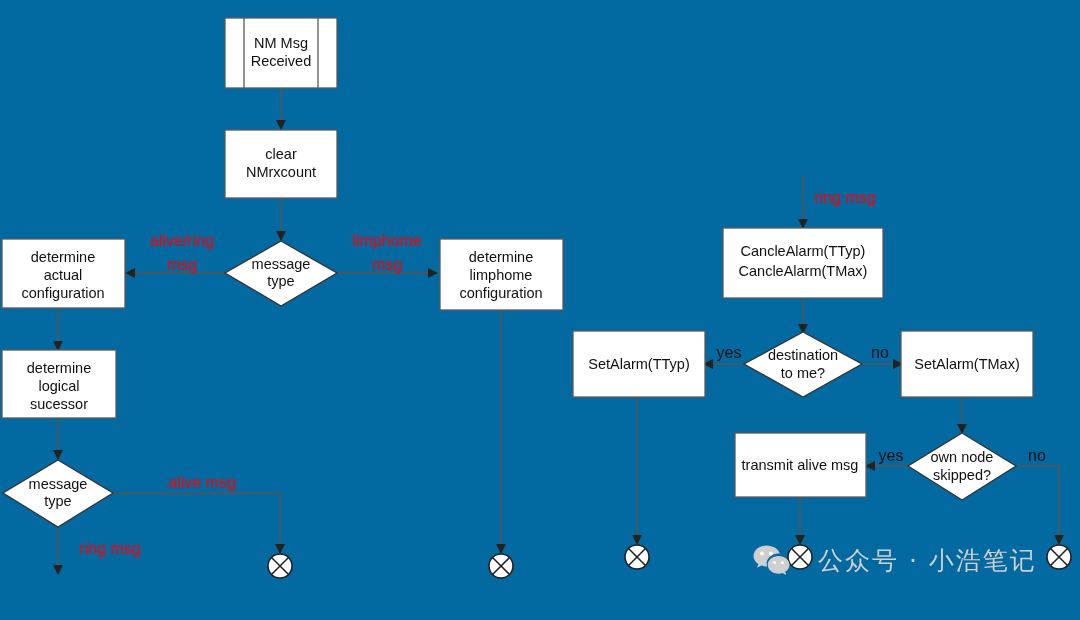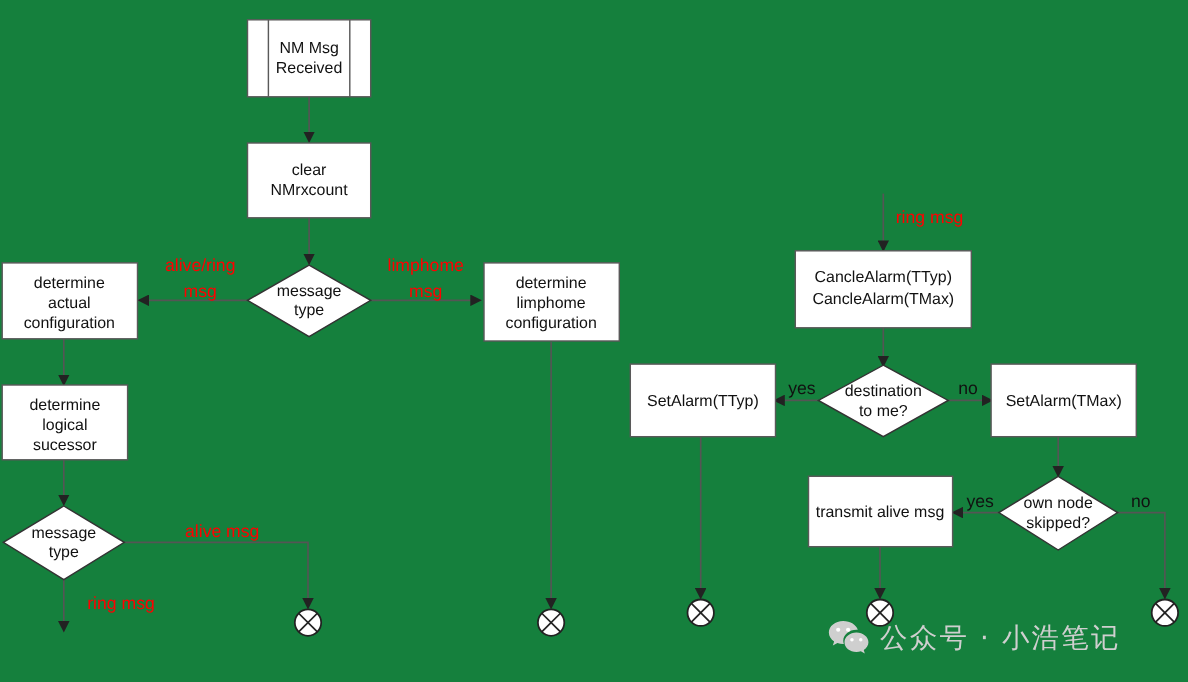--- a/index.html
+++ b/index.html
@@ -4,21 +4,21 @@
 <style>
   html, body {
     margin: 0;
     padding: 0;
     background: #ffffff;
   }
   #canvas {
     position: relative;
     width: 1080px;
     height: 620px;
-    background: #15803d;
+    background: #0369a1;
     font-family: "Liberation Sans", sans-serif;
     overflow: hidden;
   }
   #flow-svg {
     position: absolute;
     left: 0;
     top: 0;
     width: 1080px;
     height: 620px;
   }
@@ -58,24 +58,24 @@
     stroke: #222222;
     stroke-width: 1.6;
   }
   .term-x {
     stroke: #222222;
     stroke-width: 1.6;
   }
   #watermark {
     position: absolute;
     left: 752px;
-    top: 562px;
+    top: 543px;
     display: flex;
     align-items: center;
-    gap: 8px;
+    gap: 26px;
     opacity: 1;
     pointer-events: none;
   }
   #watermark .wm-text {
     font-family: "DejaVu Sans", sans-serif;
     font-size: 25px;
     color: #cfcfcf;
     letter-spacing: 2px;
     white-space: nowrap;
   }

